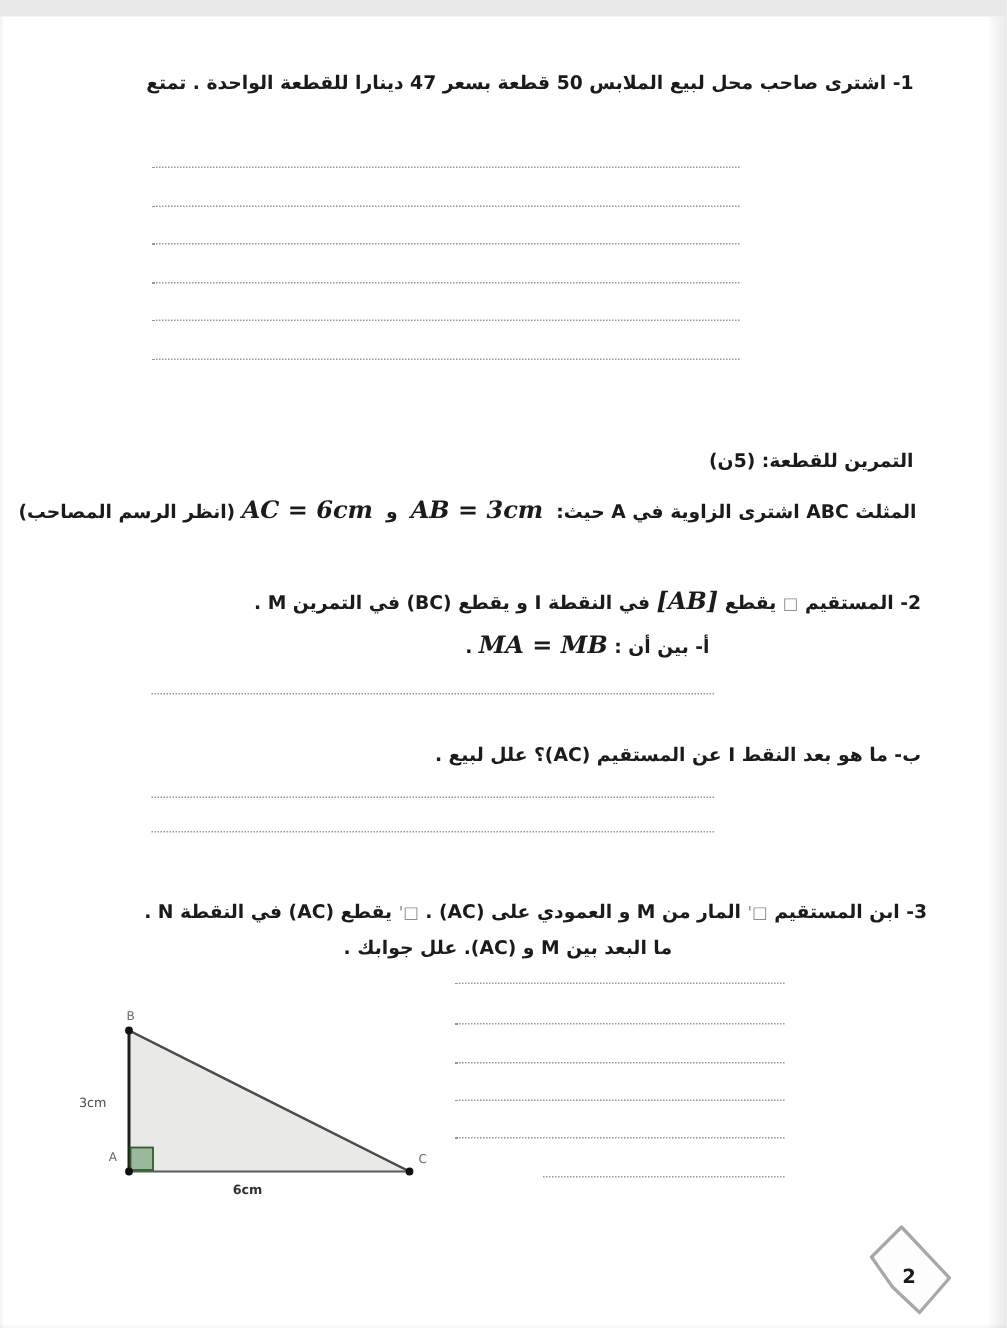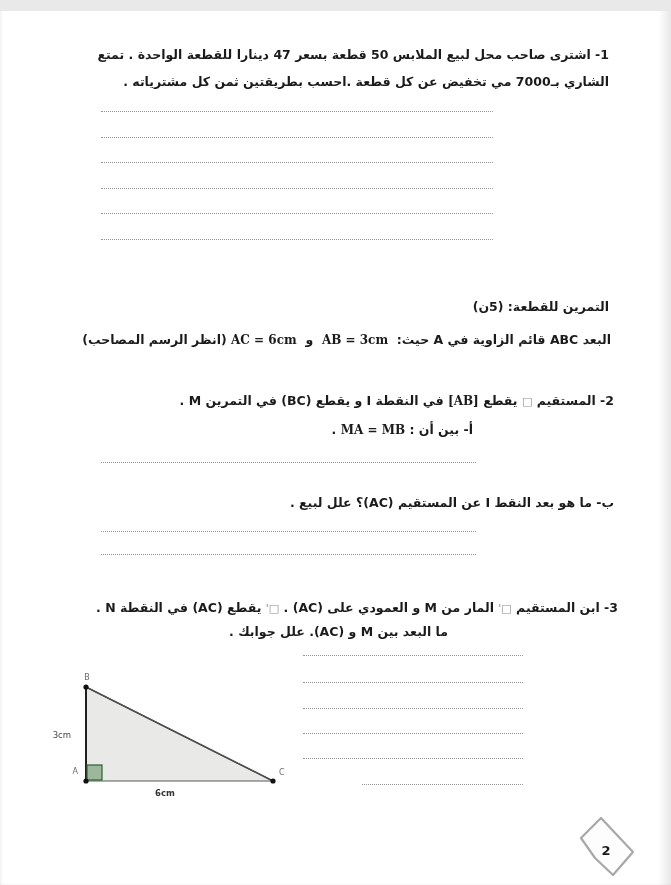--- a/index.html
+++ b/index.html
@@ -16,22 +16,23 @@
     position:absolute;
     direction:rtl;
     white-space:pre;
     font-size:12.5px;
     font-weight:bold;
     line-height:20px;
     color:#1b1b1b;
   }
   .m{
     font-family:"DejaVu Serif",serif;
+    font-style:italic;
     font-weight:bold;
-    font-size:12px;
+    font-size:16px;
     unicode-bidi:embed;
   }
   .ph{
     color:#8d8d8d;
     font-weight:normal;
     font-size:11px;
     unicode-bidi:embed;
   }
   .al{
     position:absolute;
@@ -51,32 +52,31 @@
     background:linear-gradient(to right, rgba(0,0,0,0.05), rgba(0,0,0,0));
   }
   svg text{font-family:"DejaVu Sans",sans-serif;}
 </style>
 </head>
 <body>
 
 <div id="page">
 
   <div class="tline" style="top:34px;right:62px;">1- اشترى صاحب محل لبيع الملابس 50 قطعة بسعر 47 دينارا للقطعة الواحدة . تمتع</div>
-  <div class="tline" style="top:61px;right:62px;">الشاري بـ7000 مي تخفيض عن كل قطعة .احسب بطريقتين ثمن كل مشترياته .</div>
 
   <div class="al" style="top:100px;left:101px;width:392px;"></div>
   <div class="al" style="top:126px;left:101px;width:392px;"></div>
   <div class="al" style="top:151px;left:101px;width:392px;"></div>
   <div class="al" style="top:177px;left:101px;width:392px;"></div>
   <div class="al" style="top:202px;left:101px;width:392px;"></div>
   <div class="al" style="top:228px;left:101px;width:392px;"></div>
 
   <div class="tline" style="top:286px;right:62px;">التمرين للقطعة: (5ن)</div>
 
-  <div class="tline" style="top:319px;right:60px;"><span>البعد ABC قائم الزاوية في A حيث:  </span><span class="m" dir="ltr">AB = 3cm</span><span>  و  </span><span class="m" dir="ltr">AC = 6cm</span><span> (انظر الرسم المصاحب)</span></div>
+  <div class="tline" style="top:319px;right:60px;"><span>المثلث ABC اشترى الزاوية في A حيث:  </span><span class="m" dir="ltr">AB = 3cm</span><span>  و  </span><span class="m" dir="ltr">AC = 6cm</span><span> (انظر الرسم المصاحب)</span></div>
 
 
   <div class="tline" style="top:380px;right:57px;"><span>2- المستقيم </span><span class="ph" dir="ltr">□</span><span> يقطع </span><span class="m" dir="ltr">[AB]</span><span> في النقطة I و يقطع (BC) في التمرين M .</span></div>
 
   <div class="tline" style="top:409px;right:198px;text-align:center;"><span>أ- بين أن : </span><span class="m" dir="ltr">MA = MB</span><span> .</span></div>
 
   <div class="al" style="top:451px;left:101px;width:375px;"></div>
 
   <div class="tline" style="top:482px;right:57px;">ب- ما هو بعد النقط I عن المستقيم (AC)؟ علل لبيع .</div>
 

